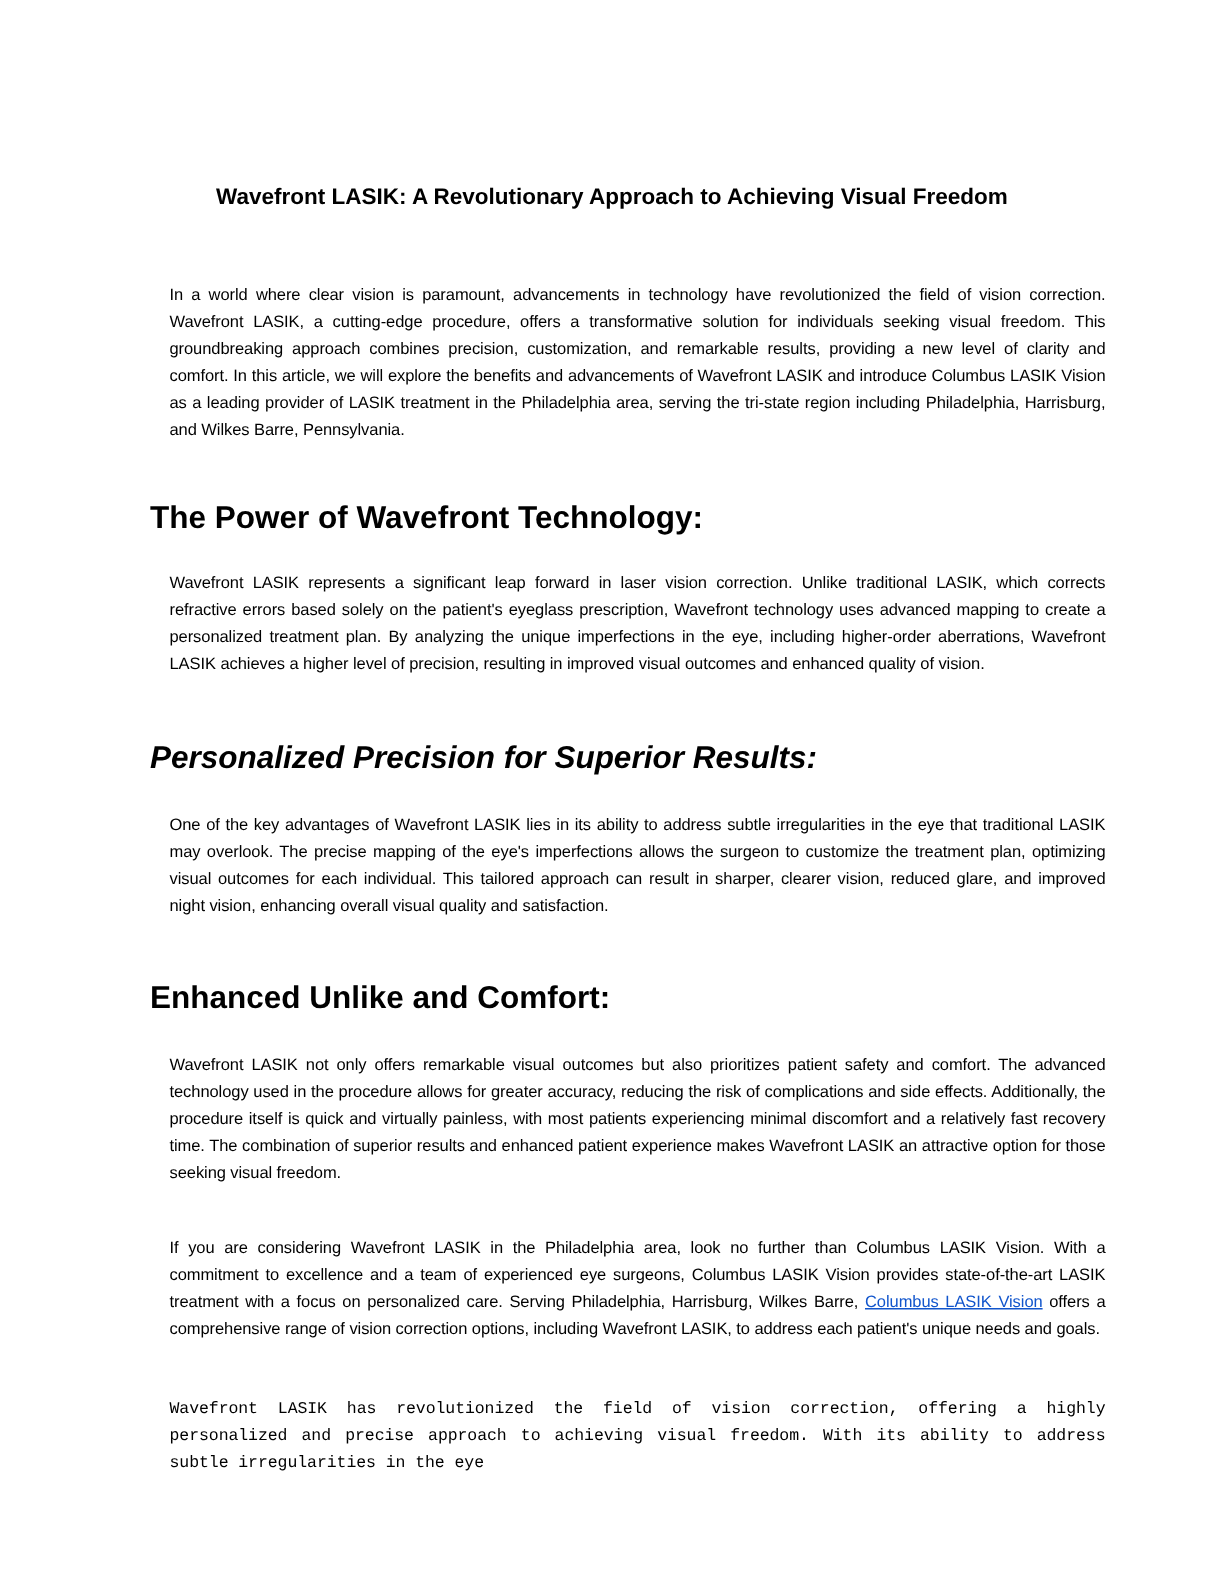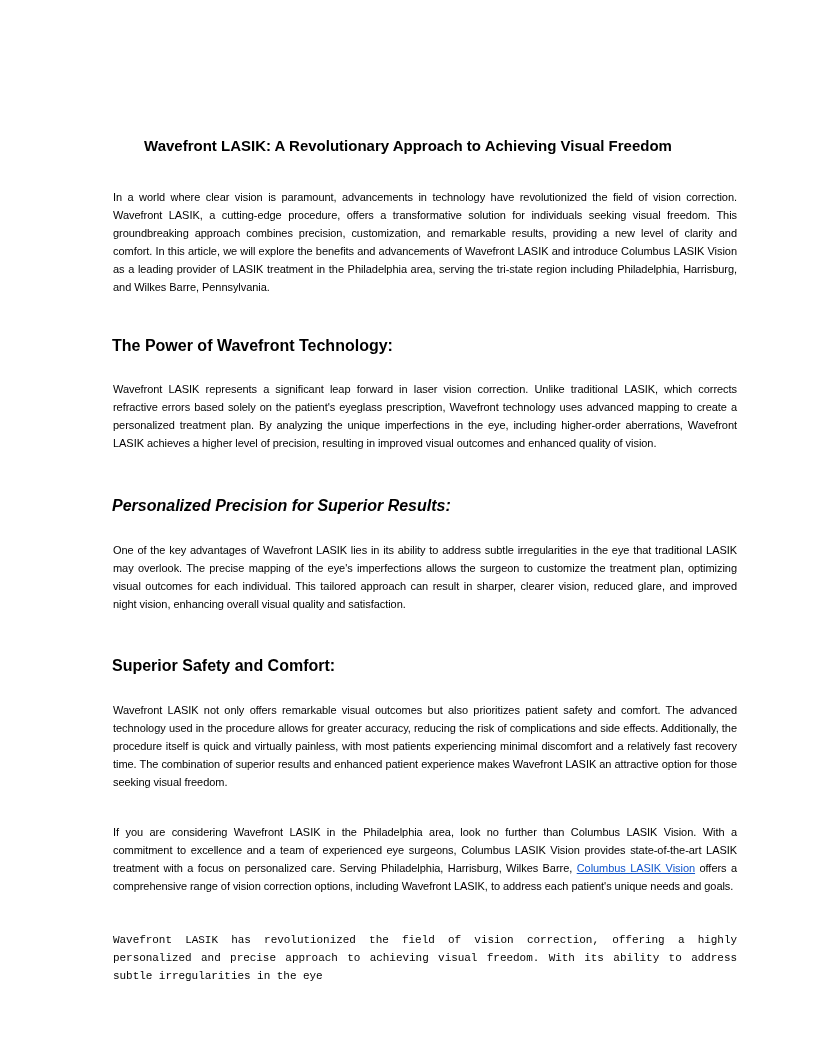--- a/index.html
+++ b/index.html
@@ -16,44 +16,44 @@
       color: #000000;
     }
     .page {
       position: absolute;
       left: 96px;
       top: 0;
       width: 624px;
     }
     .title {
       position: absolute;
-      top: 136px;
+      top: 122px;
       left: 0;
       width: 624px;
       text-align: center;
       font-size: 15px;
       font-weight: bold;
       line-height: 20px;
       margin: 0;
     }
     .para {
       position: absolute;
       left: 0;
       width: 624px;
       font-size: 11px;
       line-height: 18px;
       text-align: justify;
       margin: 17px;
       letter-spacing: -0.05px;
     }
     .heading {
       position: absolute;
-      left: 16px;
+      left: 4px;
       width: 624px;
-      font-size: 16px;
+      font-size: 21px;
       font-weight: bold;
       line-height: 20px;
       margin: 0;
     }
     .link {
       color: #1155cc;
       text-decoration: underline;
     }
   </style>
 </head>
@@ -63,19 +63,19 @@
   <h1 class="title">Wavefront LASIK: A Revolutionary Approach to Achieving Visual Freedom</h1>
 
   <p class="para" style="top:171px;">In a world where clear vision is paramount, advancements in technology have revolutionized the field of vision correction. Wavefront LASIK, a cutting-edge procedure, offers a transformative solution for individuals seeking visual freedom. This groundbreaking approach combines precision, customization, and remarkable results, providing a new level of clarity and comfort. In this article, we will explore the benefits and advancements of Wavefront LASIK and introduce Columbus LASIK Vision as a leading provider of LASIK treatment in the Philadelphia area, serving the tri-state region including Philadelphia, Harrisburg, and Wilkes Barre, Pennsylvania.</p>
 
   <h2 class="heading" style="top:336px;">The Power of Wavefront Technology:</h2>
   <p class="para" style="top:363px;">Wavefront LASIK represents a significant leap forward in laser vision correction. Unlike traditional LASIK, which corrects refractive errors based solely on the patient's eyeglass prescription, Wavefront technology uses advanced mapping to create a personalized treatment plan. By analyzing the unique imperfections in the eye, including higher-order aberrations, Wavefront LASIK achieves a higher level of precision, resulting in improved visual outcomes and enhanced quality of vision.</p>
 
   <h2 class="heading" style="top:496px;font-style:italic;">Personalized Precision for Superior Results:</h2>
   <p class="para" style="top:524px;">One of the key advantages of Wavefront LASIK lies in its ability to address subtle irregularities in the eye that traditional LASIK may overlook. The precise mapping of the eye's imperfections allows the surgeon to customize the treatment plan, optimizing visual outcomes for each individual. This tailored approach can result in sharper, clearer vision, reduced glare, and improved night vision, enhancing overall visual quality and satisfaction.</p>
 
-  <h2 class="heading" style="top:656px;">Superior Safety and Comfort:</h2>
+  <h2 class="heading" style="top:656px;">Enhanced Unlike and Comfort:</h2>
   <p class="para" style="top:684px;">Wavefront LASIK not only offers remarkable visual outcomes but also prioritizes patient safety and comfort. The advanced technology used in the procedure allows for greater accuracy, reducing the risk of complications and side effects. Additionally, the procedure itself is quick and virtually painless, with most patients experiencing minimal discomfort and a relatively fast recovery time. The combination of superior results and enhanced patient experience makes Wavefront LASIK an attractive option for those seeking visual freedom.</p>
 
   <p class="para" style="top:806px;"><span>If you are considering Wavefront LASIK in the Philadelphia area, look no further than Columbus LASIK Vision. With a commitment to excellence and a team of experienced eye surgeons, Columbus LASIK Vision provides state-of-the-art LASIK treatment with a focus on personalized care. Serving Philadelphia, Harrisburg, Wilkes Barre, </span><a class="link" href="#">Columbus LASIK Vision</a><span> offers a comprehensive range of vision correction options, including Wavefront LASIK, to address each patient's unique needs and goals.</span></p>
 
   <p class="para" style="top:914px;font-family:Liberation Mono, monospace;">Wavefront LASIK has revolutionized the field of vision correction, offering a highly personalized and precise approach to achieving visual freedom. With its ability to address subtle irregularities in the eye</p>
 </div>
 
 </body></html>

